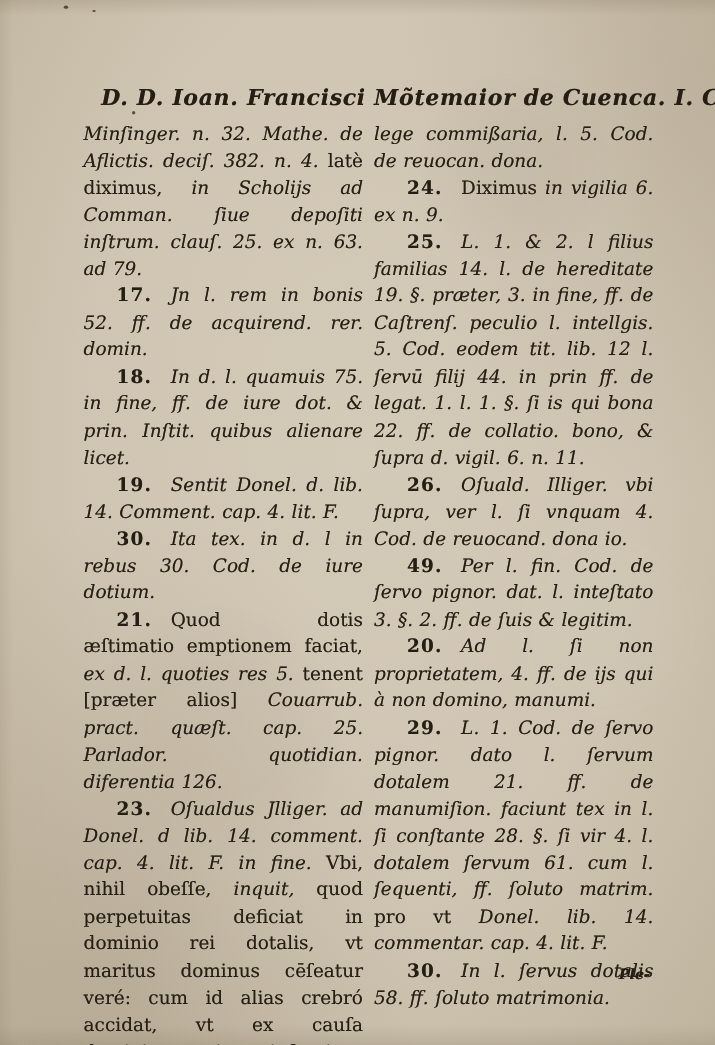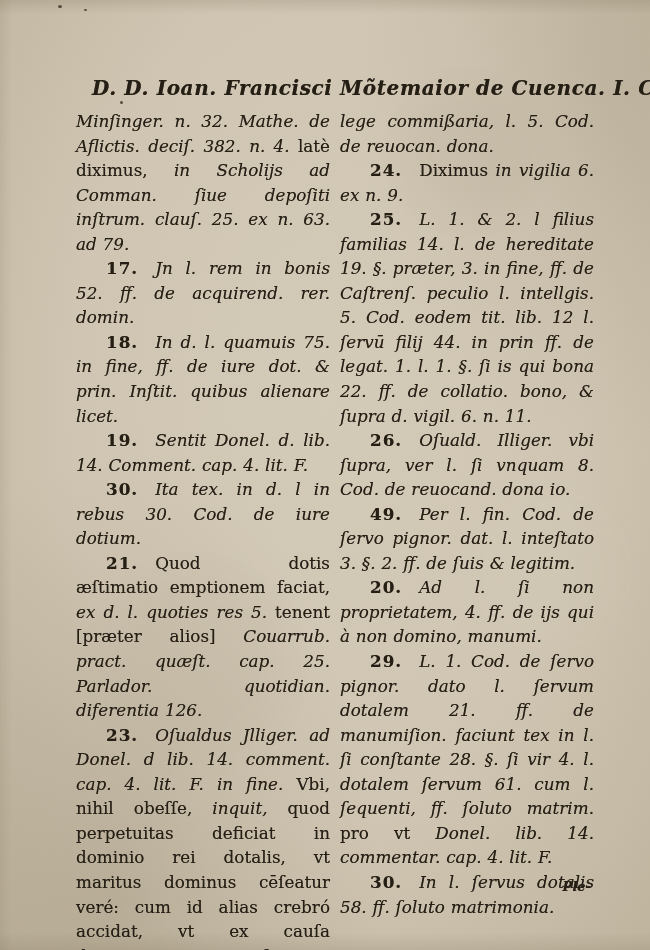--- a/index.html
+++ b/index.html
@@ -84,21 +84,21 @@
         <p class="para numbered"><span class="pnum">18.</span><span class="it">In d. l. quamuis 75. in fine, ff. de iure dot. &amp; prin. Inſtit. quibus alienare licet.</span></p>
         <p class="para numbered"><span class="pnum">19.</span><span class="it">Sentit Donel. d. lib. 14. Comment. cap. 4. lit. F.</span></p>
         <p class="para numbered"><span class="pnum">30.</span><span class="it">Ita tex. in d. l in rebus 30. Cod. de iure dotium.</span></p>
         <p class="para numbered"><span class="pnum">21.</span><span class="rm">Quod dotis æſtimatio emptionem faciat, </span><span class="it">ex d. l. quoties res 5. </span><span class="rm">tenent [præter alios] </span><span class="it">Couarrub. pract. quæſt. cap. 25. Parlador. quotidian. diferentia 126.</span></p>
         <p class="para numbered"><span class="pnum">23.</span><span class="it">Oſualdus Jlliger. ad Donel. d lib. 14. comment. cap. 4. lit. F. in fine. </span><span class="rm">Vbi, nihil obeſſe, </span><span class="it">inquit, </span><span class="rm">quod perpetuitas deficiat in dominio rei dotalis, vt maritus dominus cēſeatur veré: cum id alias crebró accidat, vt ex cauſa dominium etiam ipſo iure recedat, </span></p>
       </div>
     <div class="col" id="col-right">
         <p class="para"><span class="it">lege commißaria, l. 5. Cod. de reuocan. dona.</span></p>
         <p class="para numbered"><span class="pnum">24.</span><span class="rm">Diximus </span><span class="it">in vigilia 6. ex n. 9.</span></p>
         <p class="para numbered"><span class="pnum">25.</span><span class="it">L. 1. &amp; 2. l filius familias 14. l. de hereditate 19. §. præter, 3. in fine, ff. de Caſtrenſ. peculio l. intellgis. 5. Cod. eodem tit. lib. 12 l. ſervū filij 44. in prin ff. de legat. 1. l. 1. §. ſi is qui bona 22. ff. de collatio. bono, &amp; ſupra d. vigil. 6. n. 11.</span></p>
-        <p class="para numbered"><span class="pnum">26.</span><span class="it">Oſuald. Illiger. vbi ſupra, ver l. ſi vnquam 8. Cod. de reuocand. dona io.</span></p>
+        <p class="para numbered"><span class="pnum">26.</span><span class="it">Oſuald. Illiger. vbi ſupra, ver l. ſi vnquam 4. Cod. de reuocand. dona io.</span></p>
         <p class="para numbered"><span class="pnum">49.</span><span class="it">Per l. fin. Cod. de ſervo pignor. dat. l. inteſtato 3. §. 2. ff. de ſuis &amp; legitim.</span></p>
         <p class="para numbered"><span class="pnum">20.</span><span class="it">Ad l. ſi non proprietatem, 4. ff. de ijs qui à non domino, manumi.</span></p>
         <p class="para numbered"><span class="pnum">29.</span><span class="it">L. 1. Cod. de ſervo pignor. dato l. ſervum dotalem 21. ff. de manumiſion. faciunt tex in l. ſi conſtante 28. §. ſi vir 4. l. dotalem ſervum 61. cum l. ſequenti, ff. ſoluto matrim. </span><span class="rm">pro vt </span><span class="it">Donel. lib. 14. commentar. cap. 4. lit. F.</span></p>
         <p class="para numbered"><span class="pnum">30.</span><span class="it">In l. ſervus dotalis 58. ff. ſoluto matrimonia.</span></p>
       </div>
   </div>
 
   <div class="catchword">Ple-</div>
 </div>
 

